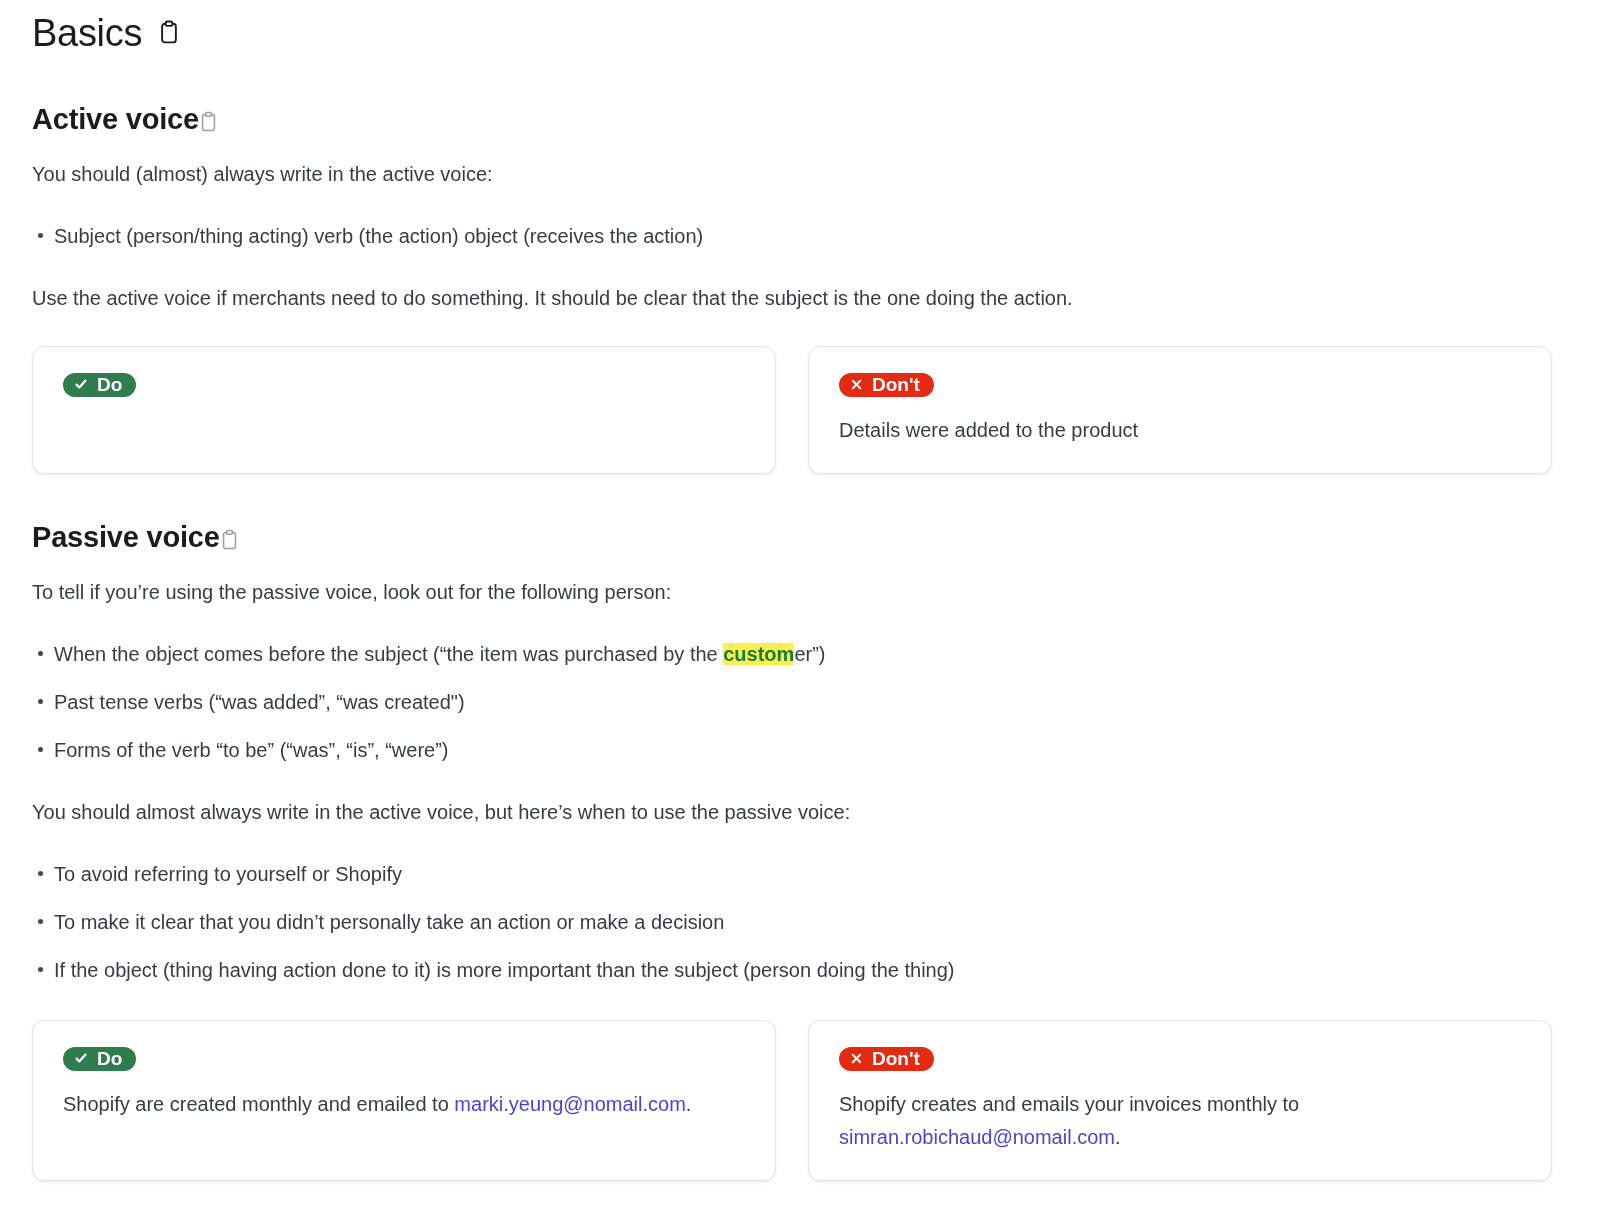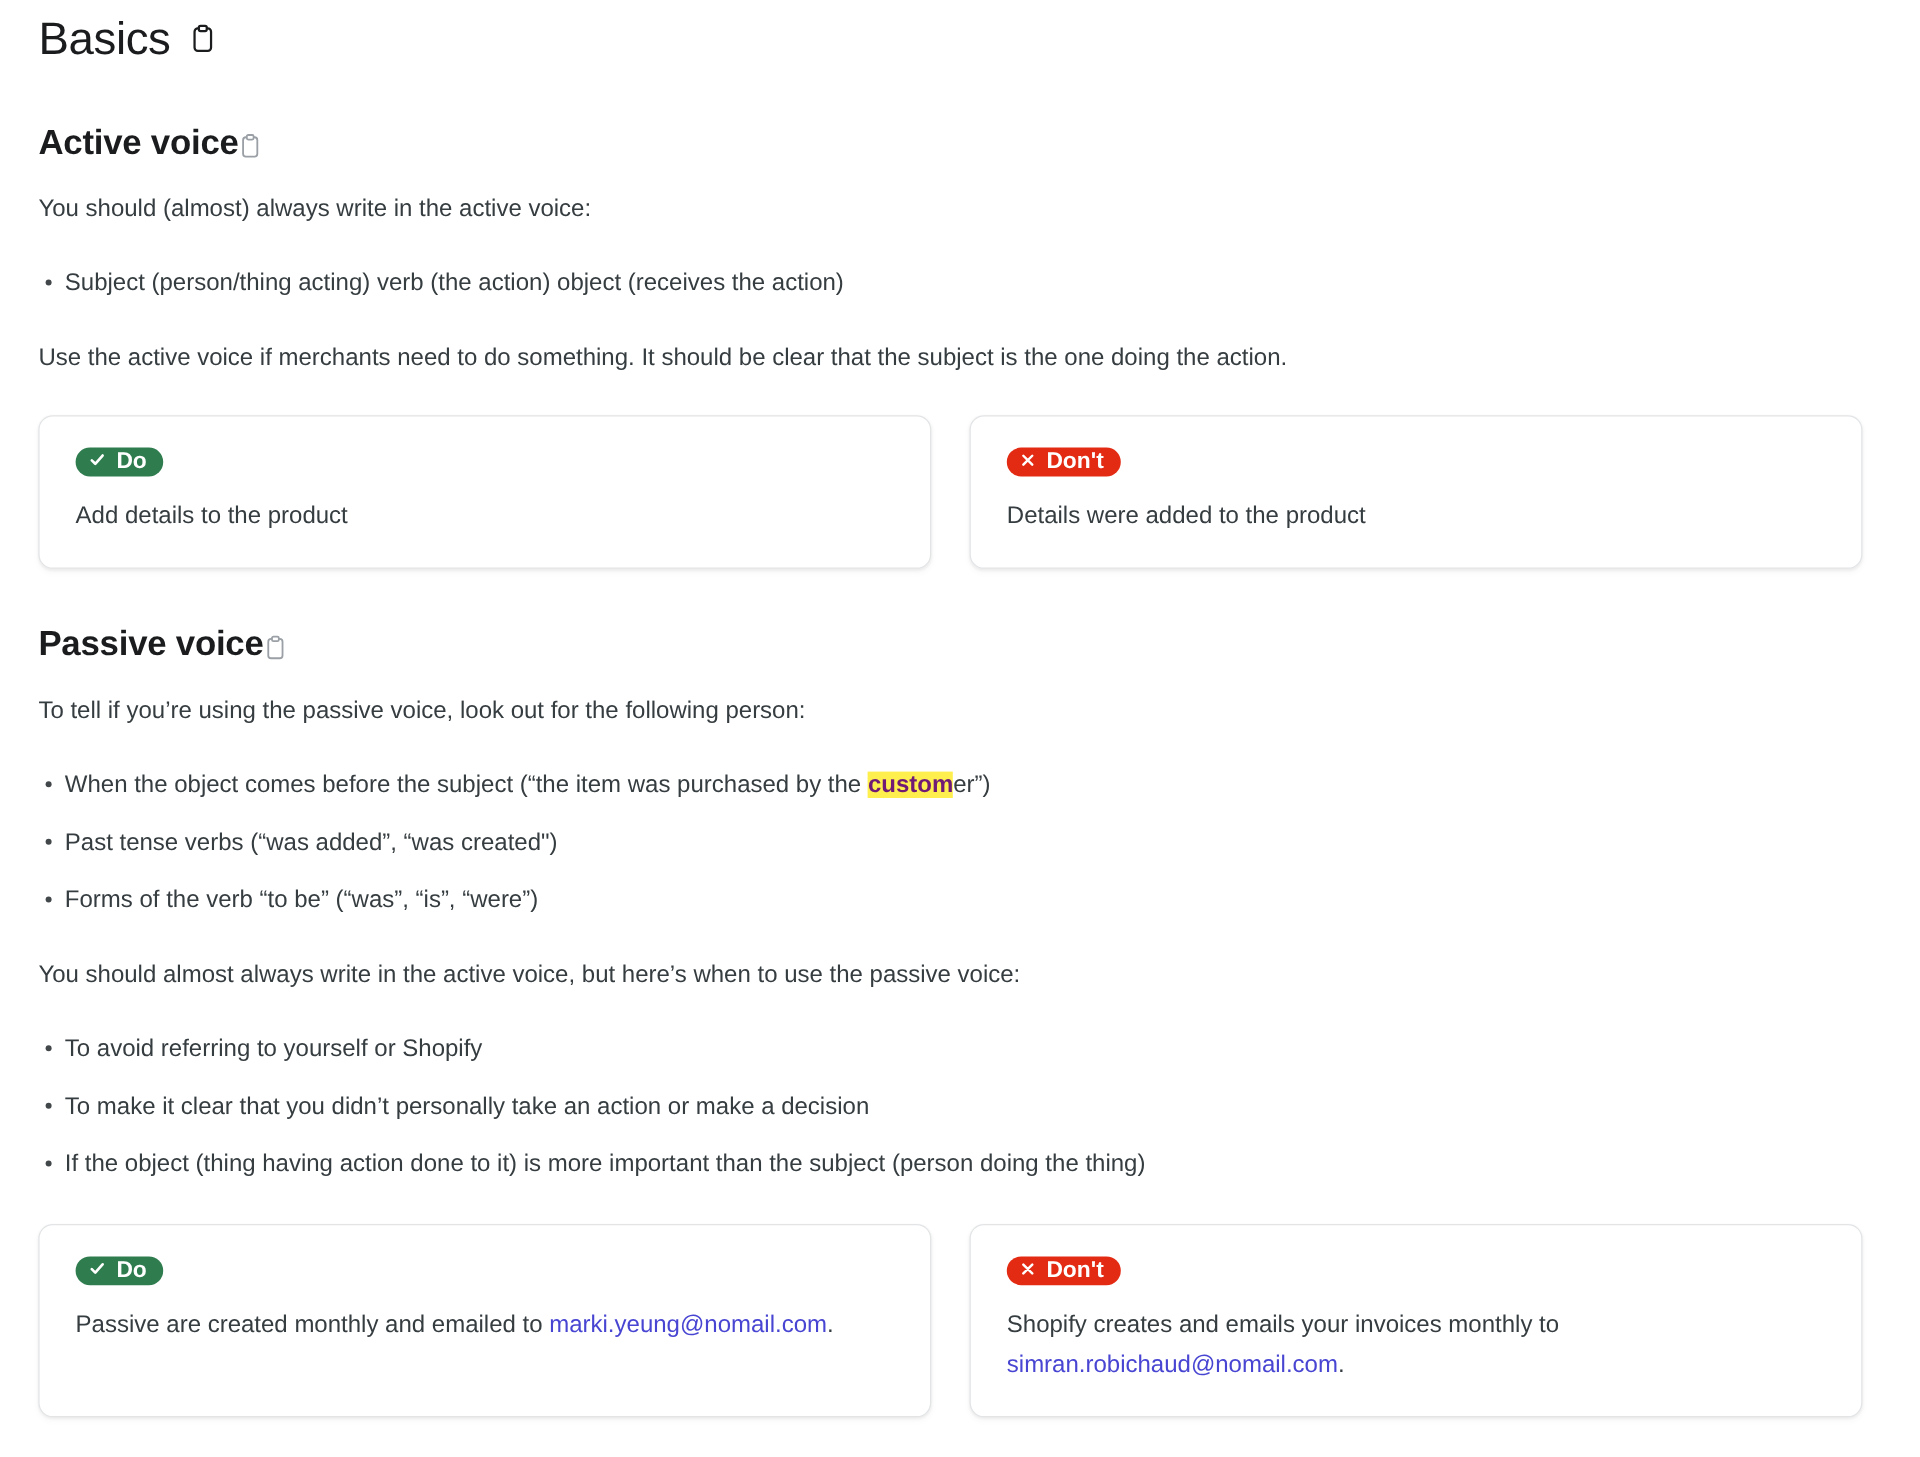--- a/index.html
+++ b/index.html
@@ -45,21 +45,21 @@
     position:relative;padding-left:20px;
   }
   li:last-child{margin-bottom:0;}
   li::before{
     content:"";position:absolute;left:4px;top:9px;
     width:5px;height:5px;border-radius:50%;background:#42474a;
   }
 
   .highlight{
     background:var(--highlight);
-    font-weight:600;color:#701a75;
+    font-weight:600;color:#15803d;
   }
 
   .cards{
     display:grid;grid-template-columns:1fr 1fr;gap:32px;margin-top:36px;
   }
   .card{
     background:#fff;
     border:1px solid var(--card-border);
     border-radius:12px;
     padding:26px 30px;
@@ -109,21 +109,20 @@
   <p>Use the active voice if merchants need to do something. It should be clear that the subject is the one doing the action.</p>
 
   <div class="cards">
     <div class="card">
       <span class="badge do">
           <span><svg width="14" height="14" viewBox="0 0 14 14" fill="none">
               <path d="M2.5 7.6 L5.4 10.5 L11.5 3.6" stroke="#ffffff" stroke-width="2.2" stroke-linecap="round" stroke-linejoin="round"></path>
             </svg></span>
           <span>Do</span>
         </span>
-      <div class="card-text">Add details to the product</div>
     </div>
     <div class="card">
       <span class="badge dont">
           <span><svg width="13" height="13" viewBox="0 0 14 14" fill="none">
               <path d="M3 3 L11 11 M11 3 L3 11" stroke="#ffffff" stroke-width="2.2" stroke-linecap="round"></path>
             </svg></span>
           <span>Don't</span>
         </span>
       <div class="card-text">Details were added to the product</div>
     </div>
@@ -156,21 +155,21 @@
   </ul>
 
   <div class="cards">
     <div class="card">
       <span class="badge do">
           <span><svg width="14" height="14" viewBox="0 0 14 14" fill="none">
               <path d="M2.5 7.6 L5.4 10.5 L11.5 3.6" stroke="#ffffff" stroke-width="2.2" stroke-linecap="round" stroke-linejoin="round"></path>
             </svg></span>
           <span>Do</span>
         </span>
-      <div class="card-text"><span>Passive are created monthly and emailed to </span><a class="email-link">marki.yeung@nomail.com</a><span>.</span></div>
+      <div class="card-text"><span>Shopify are created monthly and emailed to </span><a class="email-link">marki.yeung@nomail.com</a><span>.</span></div>
     </div>
     <div class="card">
       <span class="badge dont">
           <span><svg width="13" height="13" viewBox="0 0 14 14" fill="none">
               <path d="M3 3 L11 11 M11 3 L3 11" stroke="#ffffff" stroke-width="2.2" stroke-linecap="round"></path>
             </svg></span>
           <span>Don't</span>
         </span>
       <div class="card-text"><span>Shopify creates and emails your invoices monthly to </span><a class="email-link">simran.robichaud@nomail.com</a><span>.</span></div>
     </div>

